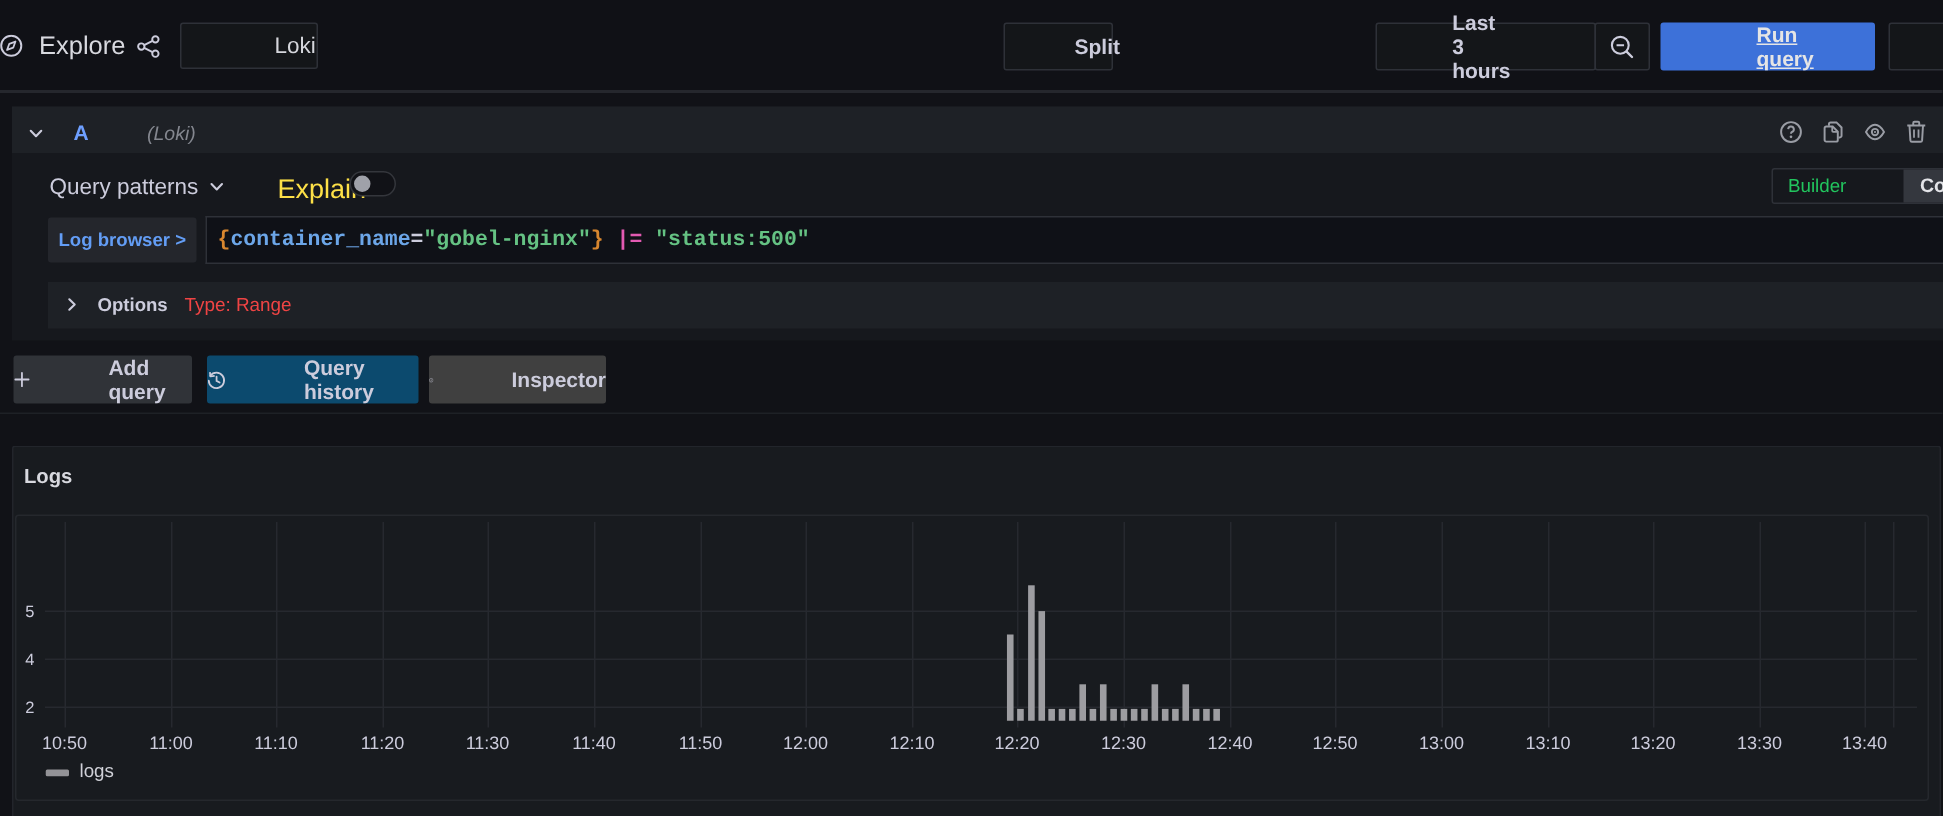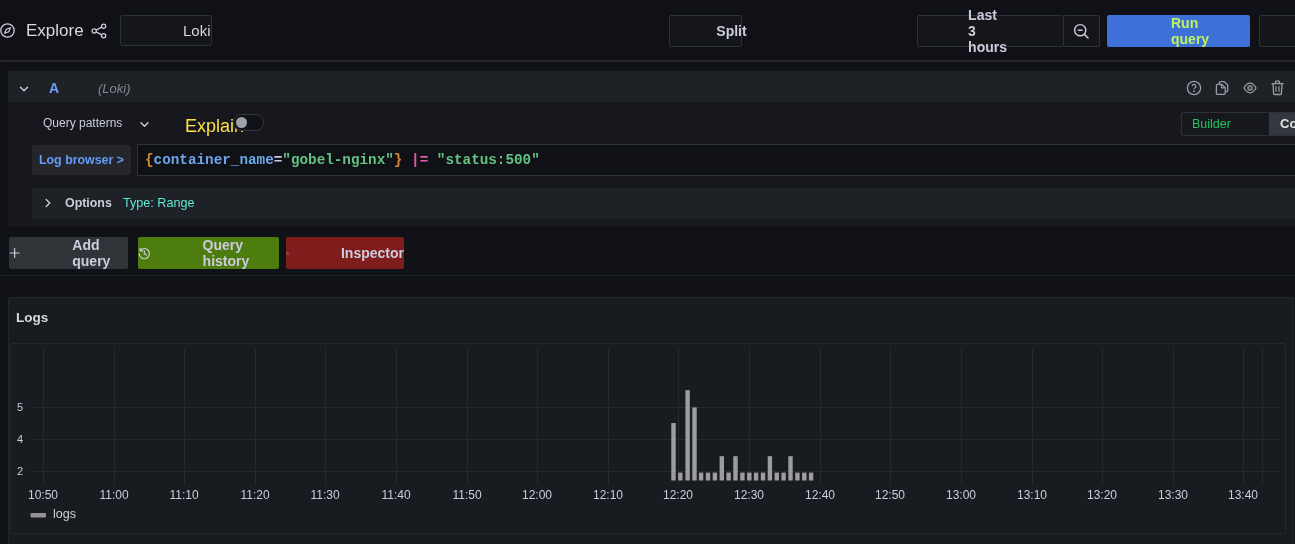--- a/index.html
+++ b/index.html
@@ -83,21 +83,21 @@
       </svg>
   </div>
 
   <div class="btn" style="left:1107px;top:15px;width:143px;background:#3d71d9;border-radius:2px;color:#fff;justify-content:flex-start;padding-left:12px;">
     <svg width="17" height="17" viewBox="0 0 17 17" style="margin-top:-1px;">
       <path d="M14.5 6.1 A 6.4 6.4 0 0 0 3.9 3.9" fill="none" stroke="#fff" stroke-width="1.6"></path>
       <path d="M3.7 0.9 V4.3 H7.1" fill="none" stroke="#fff" stroke-width="1.6" stroke-linejoin="round"></path>
       <path d="M2.5 10.9 A 6.4 6.4 0 0 0 13.1 13.1" fill="none" stroke="#fff" stroke-width="1.6"></path>
       <path d="M13.3 16.1 V12.7 H9.9" fill="none" stroke="#fff" stroke-width="1.6" stroke-linejoin="round"></path>
     </svg>
-    <span style="margin-left:8px;color:#bef264;">Run query</span>
+    <span style="margin-left:8px;color:#e5e5e5;text-decoration:underline;">Run query</span>
     <svg width="12" height="12" viewBox="0 0 12 12" style="margin-left:14px;">
         <path d="M2.5 4.2 L6 7.8 L9.5 4.2" fill="none" stroke="#fff" stroke-width="1.5" stroke-linecap="round" stroke-linejoin="round"></path>
       </svg>
   </div>
 
   <div class="btn btn-outline" style="left:1259px;top:15px;width:80px;justify-content:flex-start;padding-left:10px;">
     <svg width="15" height="15" viewBox="0 0 15 15">
         <path d="M5.1 3.0 L12.0 6.7 Q13.0 7.4 12.0 8.1 L5.1 11.8 Q3.8 12.4 3.8 11.0 L3.8 3.8 Q3.8 2.4 5.1 3.0 Z" fill="none" stroke="#a7aab1" stroke-width="1.6" stroke-linejoin="round"></path>
       </svg>
     <span style="margin-left:9px;">Live</span>
@@ -127,21 +127,21 @@
       <circle cx="7" cy="7" r="2.1" fill="none" stroke="#9a9da5" stroke-width="1.3"></circle>
       <circle cx="7" cy="7" r="0.7" fill="#9a9da5"></circle>
     </svg>
   <svg class="abs" style="left:1270px;top:80px;" width="15" height="16" viewBox="0 0 15 16">
       <path d="M1.5 3.6 H13.5 M5.5 3.3 V2 a0.8 0.8 0 0 1 0.8 -0.8 h2.4 a0.8 0.8 0 0 1 0.8 0.8 v1.3" fill="none" stroke="#9a9da5" stroke-width="1.3"></path>
       <path d="M3 3.8 L3.6 13.6 a1 1 0 0 0 1 0.9 h5.8 a1 1 0 0 0 1 -0.9 L12 3.8" fill="none" stroke="#9a9da5" stroke-width="1.3"></path>
       <line x1="6" y1="6.3" x2="6" y2="11.8" stroke="#9a9da5" stroke-width="1.2"></line>
       <line x1="9" y1="6.3" x2="9" y2="11.8" stroke="#9a9da5" stroke-width="1.2"></line>
     </svg>
 
-  <div class="abs" style="left:43px;top:116px;font-size:12px;color:#ccccdc;">Query patterns</div>
+  <div class="abs" style="left:33px;top:116px;font-size:15px;color:#ccccdc;">Query patterns</div>
   <svg class="abs" style="left:139px;top:119px;" width="11" height="11" viewBox="0 0 11 11">
       <path d="M2 3.7 L5.5 7.3 L9 3.7" fill="none" stroke="#ccccdc" stroke-width="1.4" stroke-linecap="round" stroke-linejoin="round"></path>
     </svg>
   <div class="abs" style="left:185px;top:116px;font-size:18px;color:#fde047;">Explain</div>
   <div class="abs" style="left:233px;top:114px;width:31px;height:17px;background:#111217;border:1px solid #34363c;border-radius:9px;">
     <div class="abs" style="left:2px;top:2px;width:11px;height:11px;background:#9fa1a9;border-radius:50%;"></div>
   </div>
 
   <div class="abs" style="left:1181px;top:112px;width:130px;height:24px;border:1px solid #2e3138;border-radius:2px;background:#16181d;"></div>
   <div class="abs" style="left:1192px;top:116.5px;font-size:12.5px;font-weight:500;color:#22c55e;">Builder</div>
@@ -151,37 +151,37 @@
 
   <div class="abs" style="left:137px;top:144px;width:1160px;height:32px;background:#0f1117;border:1px solid #2e3138;border-right:none;"></div>
   <div class="abs" style="left:32px;top:145px;width:99px;height:30px;background:#24262c;border-radius:2px;display:flex;align-items:center;justify-content:center;font-size:12.4px;font-weight:700;color:#639df5;">Log browser&nbsp;&gt;</div>
   <div class="abs" style="left:145px;top:151.5px;font-family:'Liberation Mono',monospace;font-size:14.3px;font-weight:700;white-space:pre;"><span style="color:#d9872f">{</span><span style="color:#6ca6e8">container_name</span><span style="color:#ccccdc">=</span><span style="color:#65c283">"gobel-nginx"</span><span style="color:#d9872f">}</span> <span style="color:#e35ab2">|=</span> <span style="color:#65c283">"status:500"</span></div>
 
   <div class="abs" style="left:32px;top:188px;width:1264px;height:31px;background:#1e2126;"></div>
   <svg class="abs" style="left:43px;top:198px;" width="10" height="10" viewBox="0 0 10 10">
       <path d="M3.2 1.5 L6.8 5 L3.2 8.5" fill="none" stroke="#ccccdc" stroke-width="1.4" stroke-linecap="round" stroke-linejoin="round"></path>
     </svg>
   <div class="abs" style="left:65px;top:196px;font-size:12.4px;font-weight:700;color:#ccccdc;">Options</div>
-  <div class="abs" style="left:123px;top:196px;font-size:12.6px;color:#5eead4;">Type: Range</div>
+  <div class="abs" style="left:123px;top:196px;font-size:12.6px;color:#ef4444;">Type: Range</div>
 
   <div class="btn" style="left:9px;top:237px;width:119px;background:#303338;">
     <svg width="14" height="14" viewBox="0 0 14 14">
         <path d="M7 1.5 V12.5 M1.5 7 H12.5" stroke="#ccccdc" stroke-width="1.5" stroke-linecap="round"></path>
       </svg>
     <span style="margin-left:8px;">Add query</span>
   </div>
-  <div class="btn" style="left:138px;top:237px;width:141px;background:#4d7c0f;">
+  <div class="btn" style="left:138px;top:237px;width:141px;background:#0c4a6e;">
     <svg width="15" height="15" viewBox="0 0 15 15">
         <path d="M2.6 4.0 A 6.1 6.1 0 1 1 1.4 7.8" fill="none" stroke="#ccccdc" stroke-width="1.4" stroke-linecap="round"></path>
         <path d="M2.3 1.0 L2.7 4.4 L6.1 4.0" fill="none" stroke="#ccccdc" stroke-width="1.4" stroke-linejoin="round"></path>
         <path d="M7.6 4.6 V8.0 L10.0 9.3" fill="none" stroke="#ccccdc" stroke-width="1.4" stroke-linecap="round"></path>
       </svg>
     <span style="margin-left:8px;">Query history</span>
   </div>
-  <div class="btn" style="left:286px;top:237px;width:118px;background:#7f1d1d;">
+  <div class="btn" style="left:286px;top:237px;width:118px;background:#404040;">
     <svg width="15" height="15" viewBox="0 0 15 15">
         <circle cx="7.5" cy="7.5" r="6.2" fill="none" stroke="#ccccdc" stroke-width="1.4"></circle>
         <line x1="7.5" y1="6.8" x2="7.5" y2="10.8" stroke="#ccccdc" stroke-width="1.5"></line>
         <circle cx="7.5" cy="4.4" r="0.9" fill="#ccccdc"></circle>
       </svg>
     <span style="margin-left:8px;">Inspector</span>
   </div>
 
   <div class="abs" style="left:0px;top:275px;width:1295px;height:1px;background:#1e2126;"></div>
 

